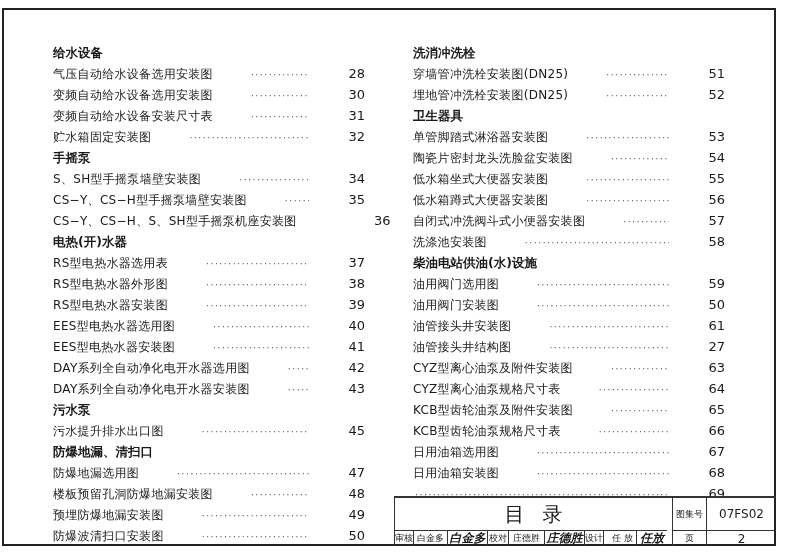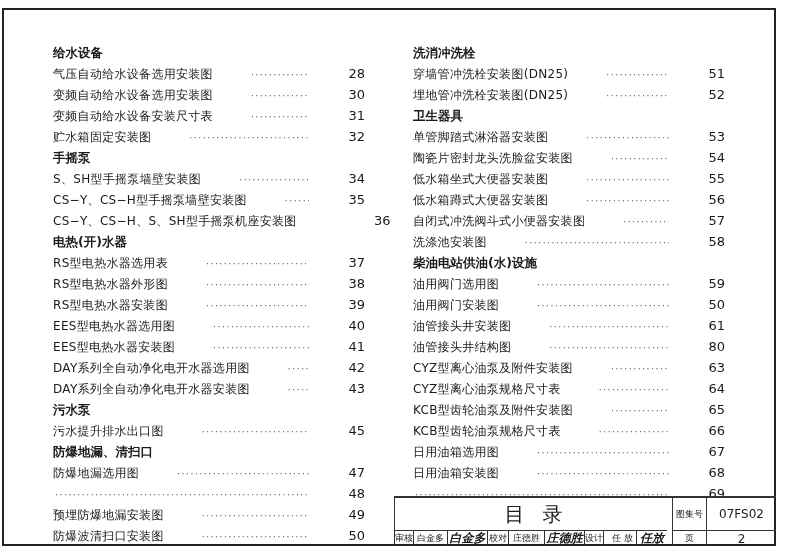--- a/index.html
+++ b/index.html
@@ -113,20 +113,21 @@
       <span class="dots"></span>
       <span class="page">45</span>
     </div>
     <div class="section-title">防爆地漏、清扫口</div>
     <div class="entry">
       <span class="label">防爆地漏选用图</span>
       <span class="dots"></span>
       <span class="page">47</span>
     </div>
     <div class="entry">
+      <span class="label">楼板预留孔洞防爆地漏安装图</span>
       <span class="dots"></span>
       <span class="page">48</span>
     </div>
     <div class="entry">
       <span class="label">预埋防爆地漏安装图</span>
       <span class="dots"></span>
       <span class="page">49</span>
     </div>
     <div class="entry">
       <span class="label">防爆波清扫口安装图</span>
@@ -189,21 +190,21 @@
       <span class="page">50</span>
     </div>
     <div class="entry">
       <span class="label">油管接头井安装图</span>
       <span class="dots"></span>
       <span class="page">61</span>
     </div>
     <div class="entry">
       <span class="label">油管接头井结构图</span>
       <span class="dots"></span>
-      <span class="page">80</span>
+      <span class="page">27</span>
     </div>
     <div class="entry">
       <span class="label">CYZ型离心油泵及附件安装图</span>
       <span class="dots"></span>
       <span class="page">63</span>
     </div>
     <div class="entry">
       <span class="label">CYZ型离心油泵规格尺寸表</span>
       <span class="dots"></span>
       <span class="page">64</span>

